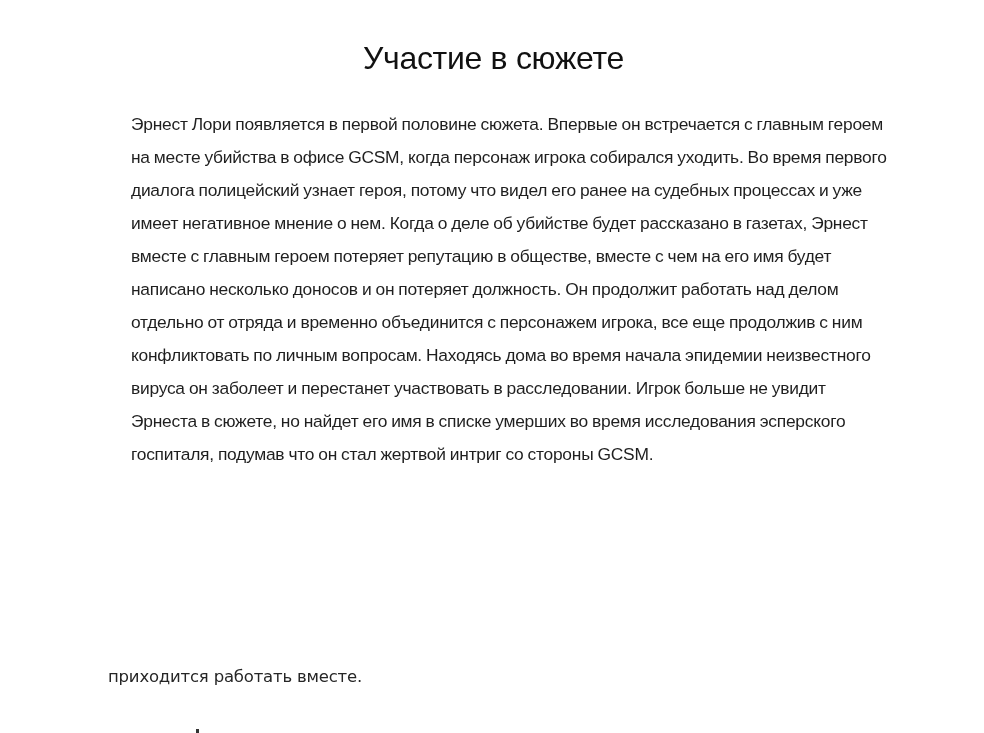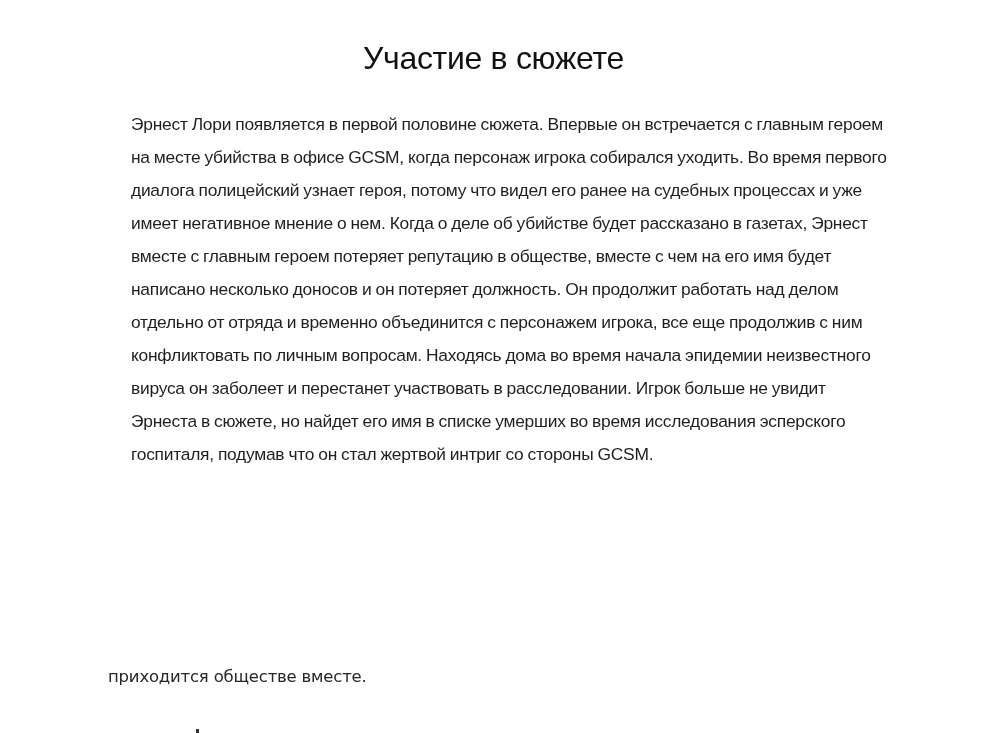--- a/index.html
+++ b/index.html
@@ -61,15 +61,15 @@
       background: #333333;
     }
   </style>
 </head>
 <body>
 
 <h1 class="section-title">Участие в сюжете</h1>
 
 <p class="section-body">Эрнест Лори появляется в первой половине сюжета. Впервые он встречается с главным героем на месте убийства в офисе GCSM, когда персонаж игрока собирался уходить. Во время первого диалога полицейский узнает героя, потому что видел его ранее на судебных процессах и уже имеет негативное мнение о нем. Когда о деле об убийстве будет рассказано в газетах, Эрнест вместе с главным героем потеряет репутацию в обществе, вместе с чем на его имя будет написано несколько доносов и он потеряет должность. Он продолжит работать над делом отдельно от отряда и временно объединится с персонажем игрока, все еще продолжив с ним конфликтовать по личным вопросам. Находясь дома во время начала эпидемии неизвестного вируса он заболеет и перестанет участвовать в расследовании. Игрок больше не увидит Эрнеста в сюжете, но найдет его имя в списке умерших во время исследования эсперского госпиталя, подумав что он стал жертвой интриг со стороны GCSM.</p>
 
-<p class="continuation">приходится обществе вместе.</p>
+<p class="continuation">приходится работать вместе.</p>
 
 <div class="cut-glyph"></div>
 
 </body></html>

